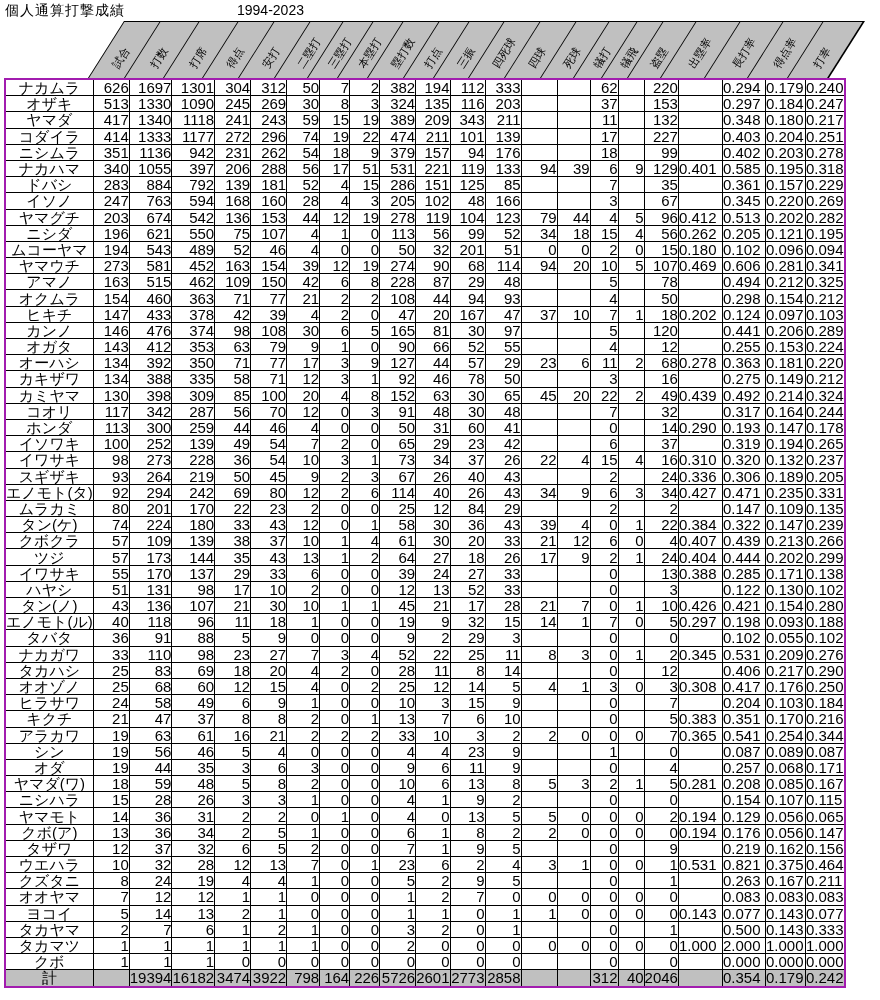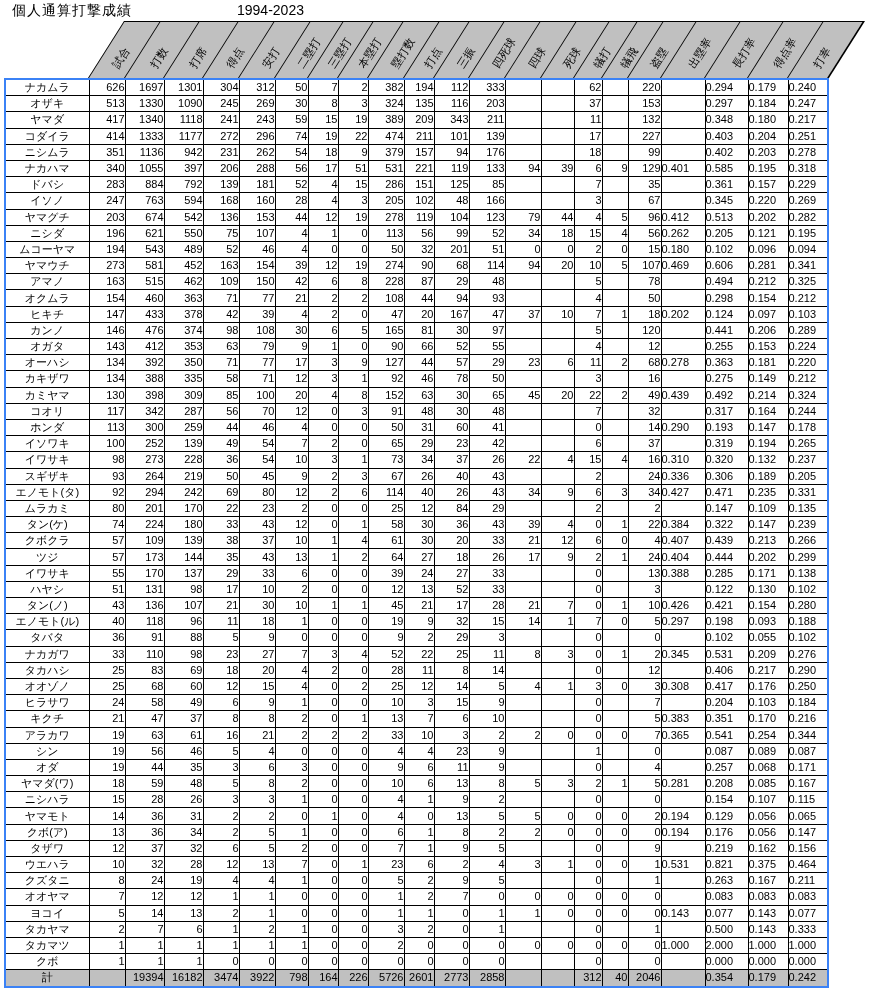--- a/index.html
+++ b/index.html
@@ -1,29 +1,29 @@
 <!DOCTYPE html>
 <html><head>
 <meta charset="utf-8">
 <style>
   html,body{margin:0;padding:0;background:#fff;}
   body{width:880px;height:1000px;font-family:"Liberation Sans","DejaVu Sans",sans-serif;color:#000;}
   .page{position:relative;width:880px;height:1000px;overflow:hidden;background:#fff;}
-  .title{position:absolute;left:12px;top:2px;font-size:14px;letter-spacing:1px;}
+  .title{position:absolute;left:5px;top:2px;font-size:14px;letter-spacing:1px;}
   .period{position:absolute;left:237px;top:2px;font-size:14px;}
   .band{position:absolute;left:88px;top:21px;width:775px;height:57px;}
   .bandbg{position:absolute;left:0;top:0;width:775px;height:57px;background:#c0c0c0;
           clip-path:polygon(36px 0,775px 0,739px 57px,0 57px);}
   .bandtop{position:absolute;left:36px;top:0;width:739px;height:0;border-top:1px solid #000;}
   .diag{position:absolute;bottom:0;width:0;height:57px;border-left:1px solid #000;
         transform:skewX(-32.3deg);transform-origin:0 100%;}
   .hlabel{position:absolute;bottom:8px;height:12px;line-height:12px;font-size:11px;white-space:nowrap;
           transform:rotate(-57.7deg);transform-origin:0 100%;}
   table.stats{position:absolute;left:4px;top:78px;border-collapse:collapse;table-layout:fixed;
-              border:2px solid #3b82f6;font-size:11px;}
+              border:2px solid #a21caf;font-size:15px;}
   table.stats td{border:1px solid #000;height:15.2px;line-height:15px;padding:0;overflow:hidden;
                  white-space:nowrap;}
   td.name{text-align:center;}
   td.num{text-align:right;padding-right:3px;}
   td.ratio{text-align:left;padding-left:2px;}
   tr.total td{background:#c0c0c0;}
 </style>
 </head>
 <body>
 

